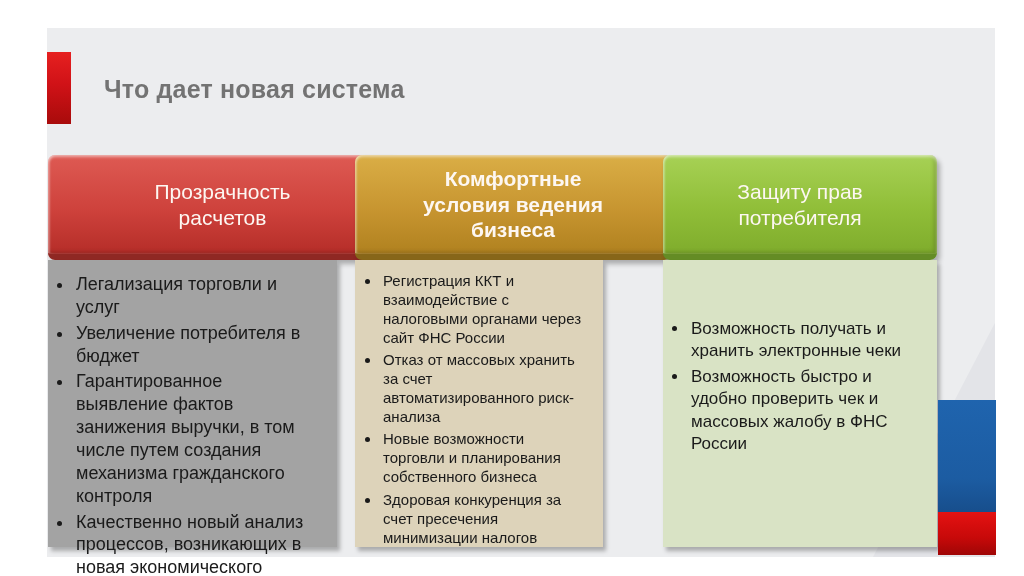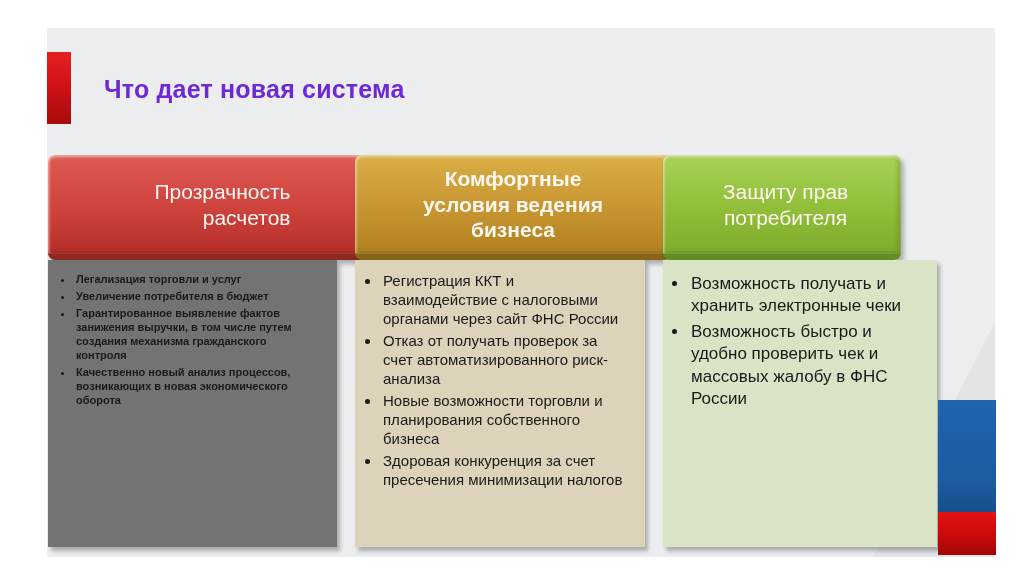--- a/index.html
+++ b/index.html
@@ -16,21 +16,21 @@
     position:absolute;left:873px;top:318px;width:122px;height:239px;
     background:#E3E4E8;
     clip-path:polygon(0 100%,100% 2%,100% 100%);
   }
   .accent-bar{
     position:absolute;left:47px;top:52px;width:24px;height:72px;
     background:linear-gradient(180deg,#E62020 0%,#D01217 45%,#A80B0B 100%);
   }
   .slide-title{
     position:absolute;left:104px;top:58px;
-    font-size:25px;font-weight:bold;color:#6d28d9;letter-spacing:0.2px;
+    font-size:25px;font-weight:bold;color:#737373;letter-spacing:0.2px;
   }
   .card-header{
     position:absolute;top:155px;height:99px;
     border-radius:7px;
     display:flex;align-items:center;justify-content:center;
     text-align:center;color:#FDF7F2;font-size:21px;line-height:1.22;
     white-space:pre-line;
     box-shadow:inset 0 2px 3px rgba(255,255,255,0.5),
                inset 2px 0 2px rgba(255,255,255,0.25),
                inset -3px -2px 4px rgba(0,0,0,0.18),
@@ -41,41 +41,39 @@
     box-shadow:3px 4px 4px rgba(0,0,0,0.28);
     color:#1A1A1A;box-sizing:border-box;
   }
   .card-body ul{margin:0;padding:13px 22px 0 26px;}
   .card-body li{margin:0 0 3px 0;padding-left:2px;}
   
   .col1-header{
     left:48px;width:349px;
     background:linear-gradient(180deg,#DE5A53 0%,#CE423C 55%,#B52D28 100%);
     border-bottom:6px solid #8F2823;
-    text-align:right;
   }
-  .col1-body{left:48px;width:289px;background:#737373;font-size:11px;line-height:1.27;font-weight:bold;}
+  .col1-body{left:48px;width:289px;background:#a3a3a3;font-size:18px;line-height:1.27;}
   
   .col2-header{
     left:355px;width:316px;
     background:linear-gradient(180deg,#DAAE46 0%,#C79530 55%,#B0811F 100%);
     border-bottom:6px solid #876619;
     font-weight:bold;
   }
-  .col2-body{left:355px;width:290px;background:#DDD3BA;font-size:15px;line-height:1.27;}
+  .col2-body{left:355px;width:248px;background:#DDD3BA;font-size:15px;line-height:1.27;}
   .col2-body ul{padding:11px 16px 0 26px;}
   
   .col3-header{
-    left:663px;width:231px;
+    left:663px;width:274px;
     background:linear-gradient(180deg,#A7D155 0%,#90BE38 55%,#7FAC2C 100%);
     border-bottom:6px solid #648C25;
-    padding-left:7px;
   }
   .col3-body{left:663px;width:274px;background:#D9E3C5;font-size:17px;line-height:1.32;}
-  .col3-body ul{padding:13px 34px 0 26px;}
+  .col3-body ul{padding:13px 34px 0 26px;margin-top:45px;}
   
   .flag-blue{
     position:absolute;left:938px;top:400px;width:58px;height:112px;
     background:linear-gradient(180deg,#1F64AE 0%,#1C5CA2 70%,#174E8C 100%);
   }
   .flag-red{
     position:absolute;left:938px;top:512px;width:58px;height:43px;
     background:linear-gradient(180deg,#E51212 0%,#C70909 60%,#9F0606 100%);
   }
 </style>
@@ -98,21 +96,21 @@
     <li>Качественно новый анализ процессов, возникающих в новая экономического оборота</li>
   </ul>
 </div>
 
 <div class="card-header col2-header">Комфортные
 условия ведения
 бизнеса</div>
 <div class="card-body col2-body">
   <ul>
     <li>Регистрация ККТ и взаимодействие с налоговыми органами через сайт ФНС России</li>
-    <li>Отказ от получать проверок за счет автоматизированного риск-анализа</li>
+    <li>Отказ от массовых хранить за счет автоматизированного риск-анализа</li>
     <li>Новые возможности торговли и планирования собственного бизнеса</li>
     <li>Здоровая конкуренция за счет пресечения минимизации налогов</li>
   </ul>
 </div>
 
 <div class="card-header col3-header">Защиту прав
 потребителя</div>
 <div class="card-body col3-body">
   <ul>
     <li>Возможность получать и хранить электронные чеки</li>

